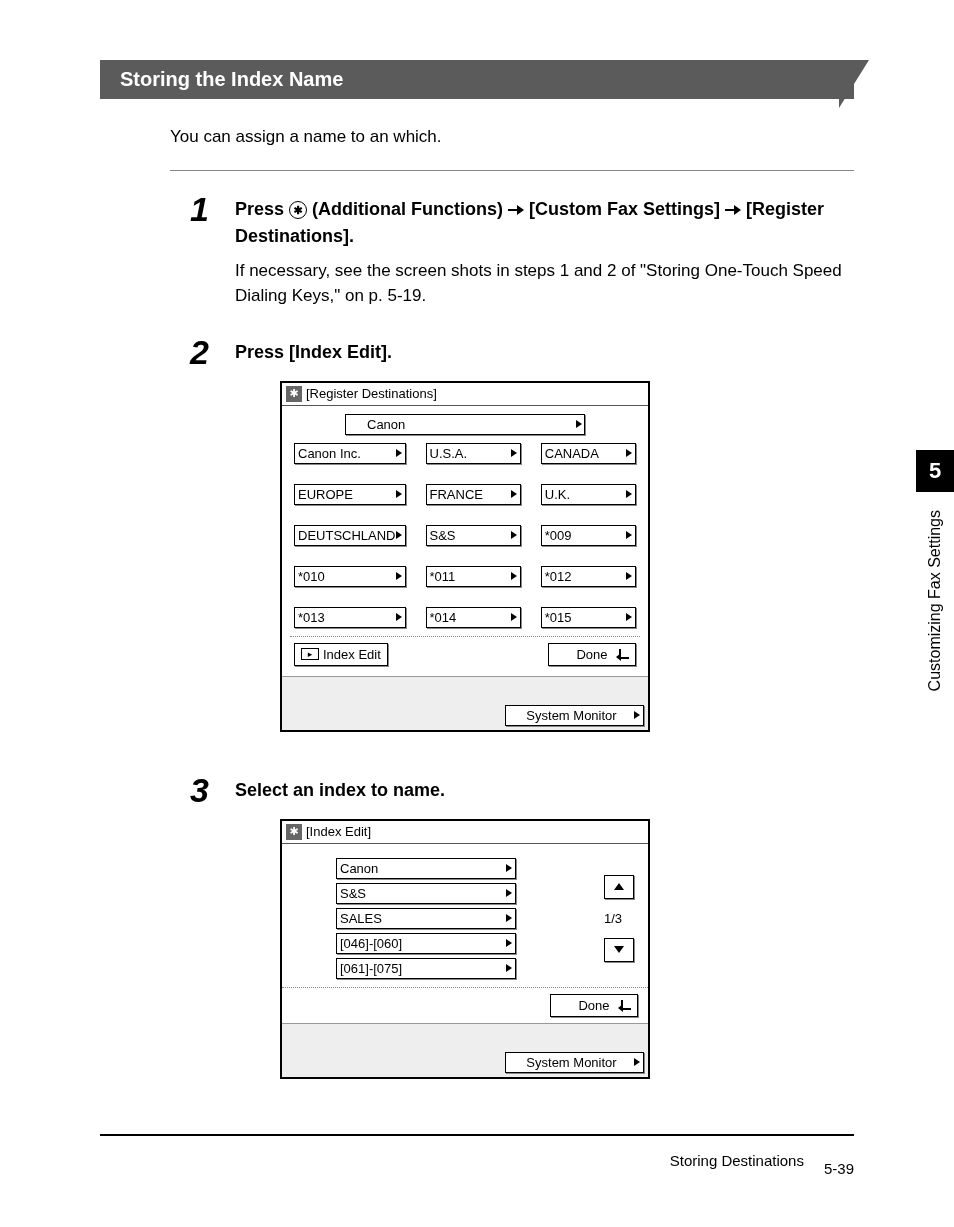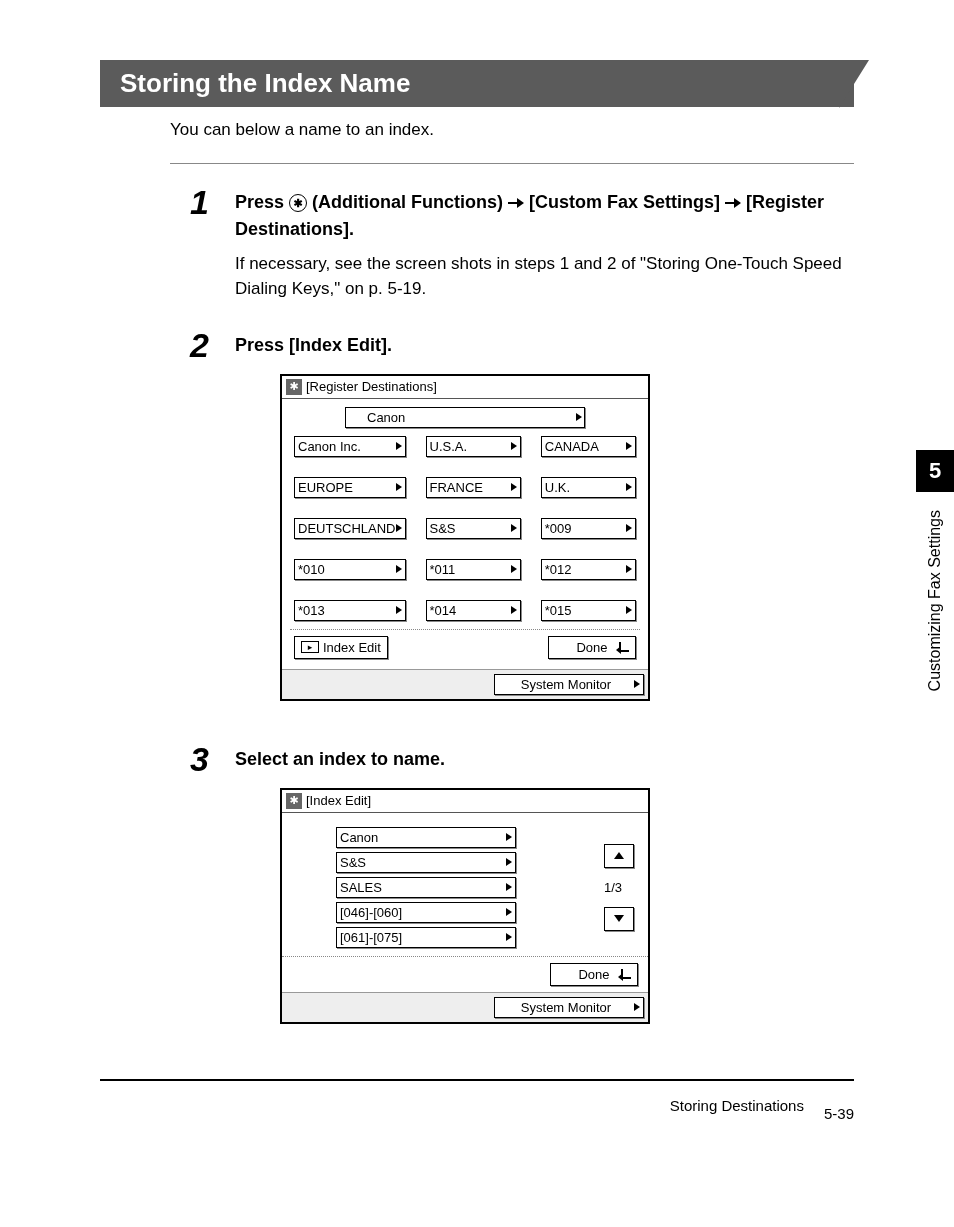--- a/index.html
+++ b/index.html
@@ -11,25 +11,25 @@
     color: #000;
   }
   .page {
     width: 954px;
     padding: 60px 100px 40px 100px;
     position: relative;
   }
   .title-bar {
     background: #5b5b5b;
     color: #fff;
-    font-size: 26px;
+    font-size: 20px;
     font-weight: bold;
     padding: 8px 20px;
     position: relative;
-    margin-bottom: 10px;
+    margin-bottom: 25px;
   }
   .title-bar::after {
     content: "";
     position: absolute;
     right: -15px;
     top: 0;
     width: 0;
     height: 0;
     border-top: 0 solid transparent;
     border-bottom: 48px solid transparent;
@@ -242,21 +242,21 @@
     padding: 3px 6px;
   }
   .done-btn .ret-icon { position: absolute; right: 4px; }
   .sys-row {
     display: flex;
     justify-content: flex-end;
     padding: 4px;
     background: #eee;
     border-top: 1px solid #999;
   }
-  .sys-btn { width: 150px; }
+  .sys-btn { width: 139px; margin-top: 24px; }
   .sys-btn .txt { flex: 1; text-align: center; }
   
   .ie-body {
     display: flex;
     gap: 10px;
     padding: 14px 14px 8px;
     align-items: center;
   }
   .ie-list { flex: 1; display: flex; flex-direction: column; gap: 4px; margin-left: 40px;}
   .list-btn { width: 180px; }
@@ -295,21 +295,21 @@
     font-size: 15px;
   }
   .footer .pg { font-weight: normal; margin-top: 16px; }
 </style>
 </head>
 <body>
 
 <div class="page">
   <div class="title-bar">Storing the Index Name</div>
 
-  <div class="intro">You can below a name to an index.</div>
+  <div class="intro">You can assign a name to an which.</div>
 
   <div class="hr"></div>
 
   <div class="step">
     <div class="step-num">1</div>
     <div class="step-body">
       <div class="step-heading">
         <span>Press </span>
         <span class="af-icon">✱</span>
         <span> (Additional Functions) </span>

